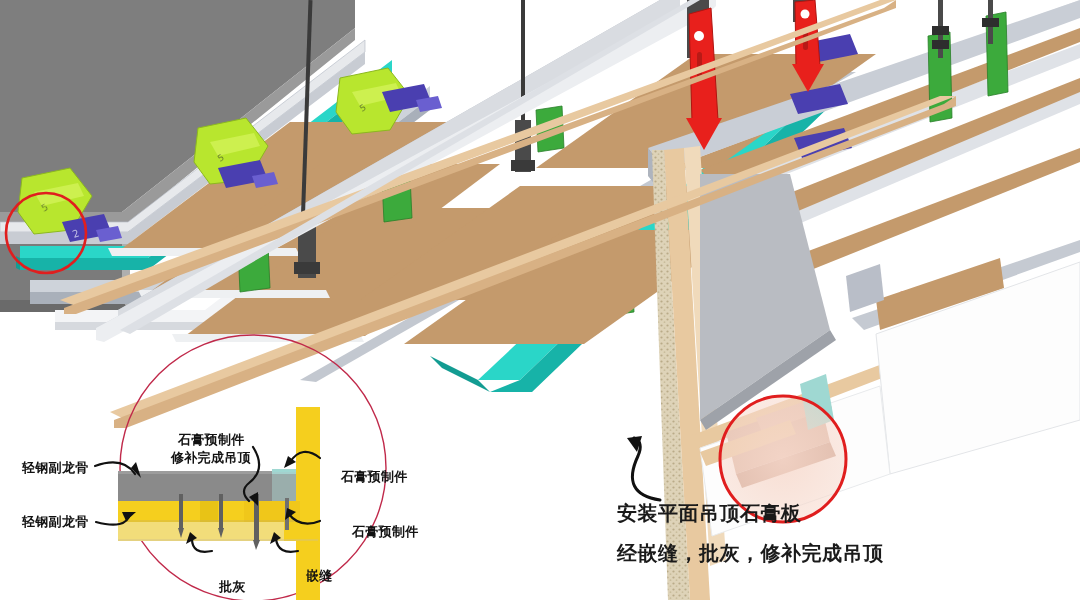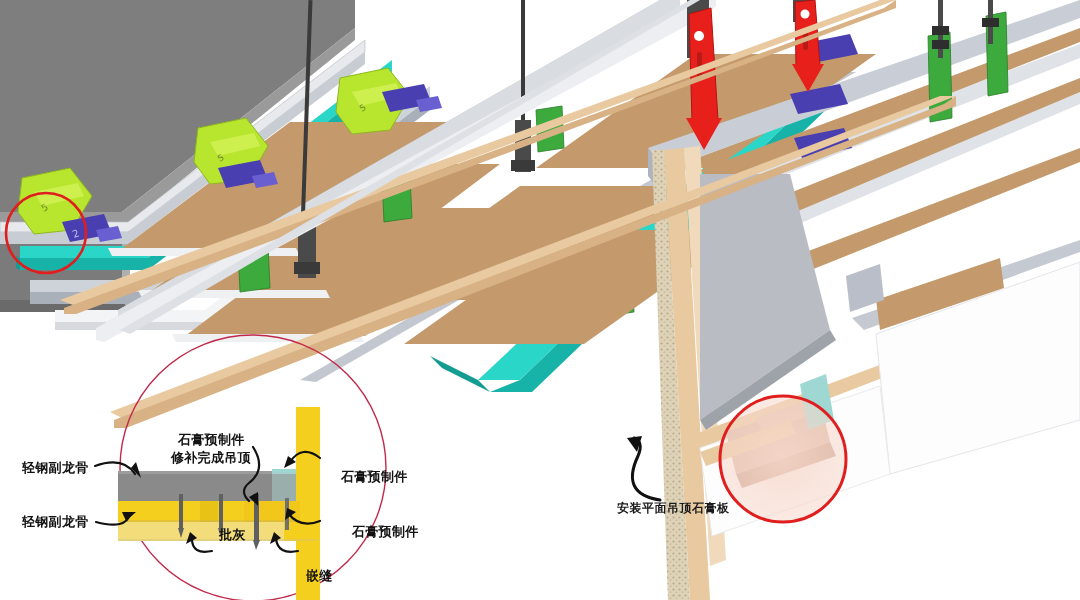--- a/index.html
+++ b/index.html
@@ -1,21 +1,21 @@
 <!DOCTYPE html>
 <html><head>
 <meta charset="utf-8">
 <style>
   html,body{margin:0;padding:0;background:#fff;}
   body{width:1080px;height:600px;overflow:hidden;
        font-family:"DejaVu Sans","Liberation Sans",sans-serif;}
   #stage{position:relative;width:1080px;height:600px;background:#ffffff;}
   #scene{position:absolute;inset:0;}
   .cap{position:absolute;color:#1a1a1a;font-weight:bold;white-space:nowrap;}
-  #cap1{left:617px;top:500px;font-size:12px;letter-spacing:.5px;text-align:center;}
+  #cap1{left:617px;top:500px;font-size:20px;letter-spacing:.5px;text-align:center;}
   #cap2{left:617px;top:540px;font-size:20px;letter-spacing:.5px;}
   .dlabel{position:absolute;color:#111;font-weight:bold;white-space:nowrap;
           font-size:13px;letter-spacing:.3px;text-align:center;}
 </style>
 </head>
 <body>
 
 <div id="stage">
 
   <svg id="scene" viewBox="0 0 1080 600">
@@ -298,23 +298,24 @@
       <text x="44" y="212" transform="rotate(-32 44 212)">5</text>
       <text x="220" y="162" transform="rotate(-32 220 162)">5</text>
       <text x="362" y="112" transform="rotate(-32 362 112)">5</text>
     </g>
     <g fill="#d8d8f0" font-size="10" font-family="DejaVu Sans" opacity=".85">
       <text x="74" y="238" transform="rotate(-20 74 238)">2</text>
     </g>
   </svg>
 
   <div class="cap" id="cap1">安装平面吊顶石膏板</div>
+  <div class="cap" id="cap2">经嵌缝，批灰，修补完成吊顶</div>
 
   <div class="dlabel" style="left:22px;top:459px;">轻钢副龙骨</div>
   <div class="dlabel" style="left:22px;top:513px;">轻钢副龙骨</div>
   <div class="dlabel" style="left:178px;top:431px;">石膏预制件</div>
   <div class="dlabel" style="left:171px;top:449px;">修补完成吊顶</div>
   <div class="dlabel" style="left:341px;top:468px;">石膏预制件</div>
   <div class="dlabel" style="left:352px;top:523px;">石膏预制件</div>
-  <div class="dlabel" style="left:219px;top:526px;font-family:Liberation Serif, serif;">批灰</div>
+  <div class="dlabel" style="left:219px;top:578px;font-family:Liberation Serif, serif;">批灰</div>
   <div class="dlabel" style="left:306px;top:567px;">嵌缝</div>
 
 </div>
 
 </body></html>

